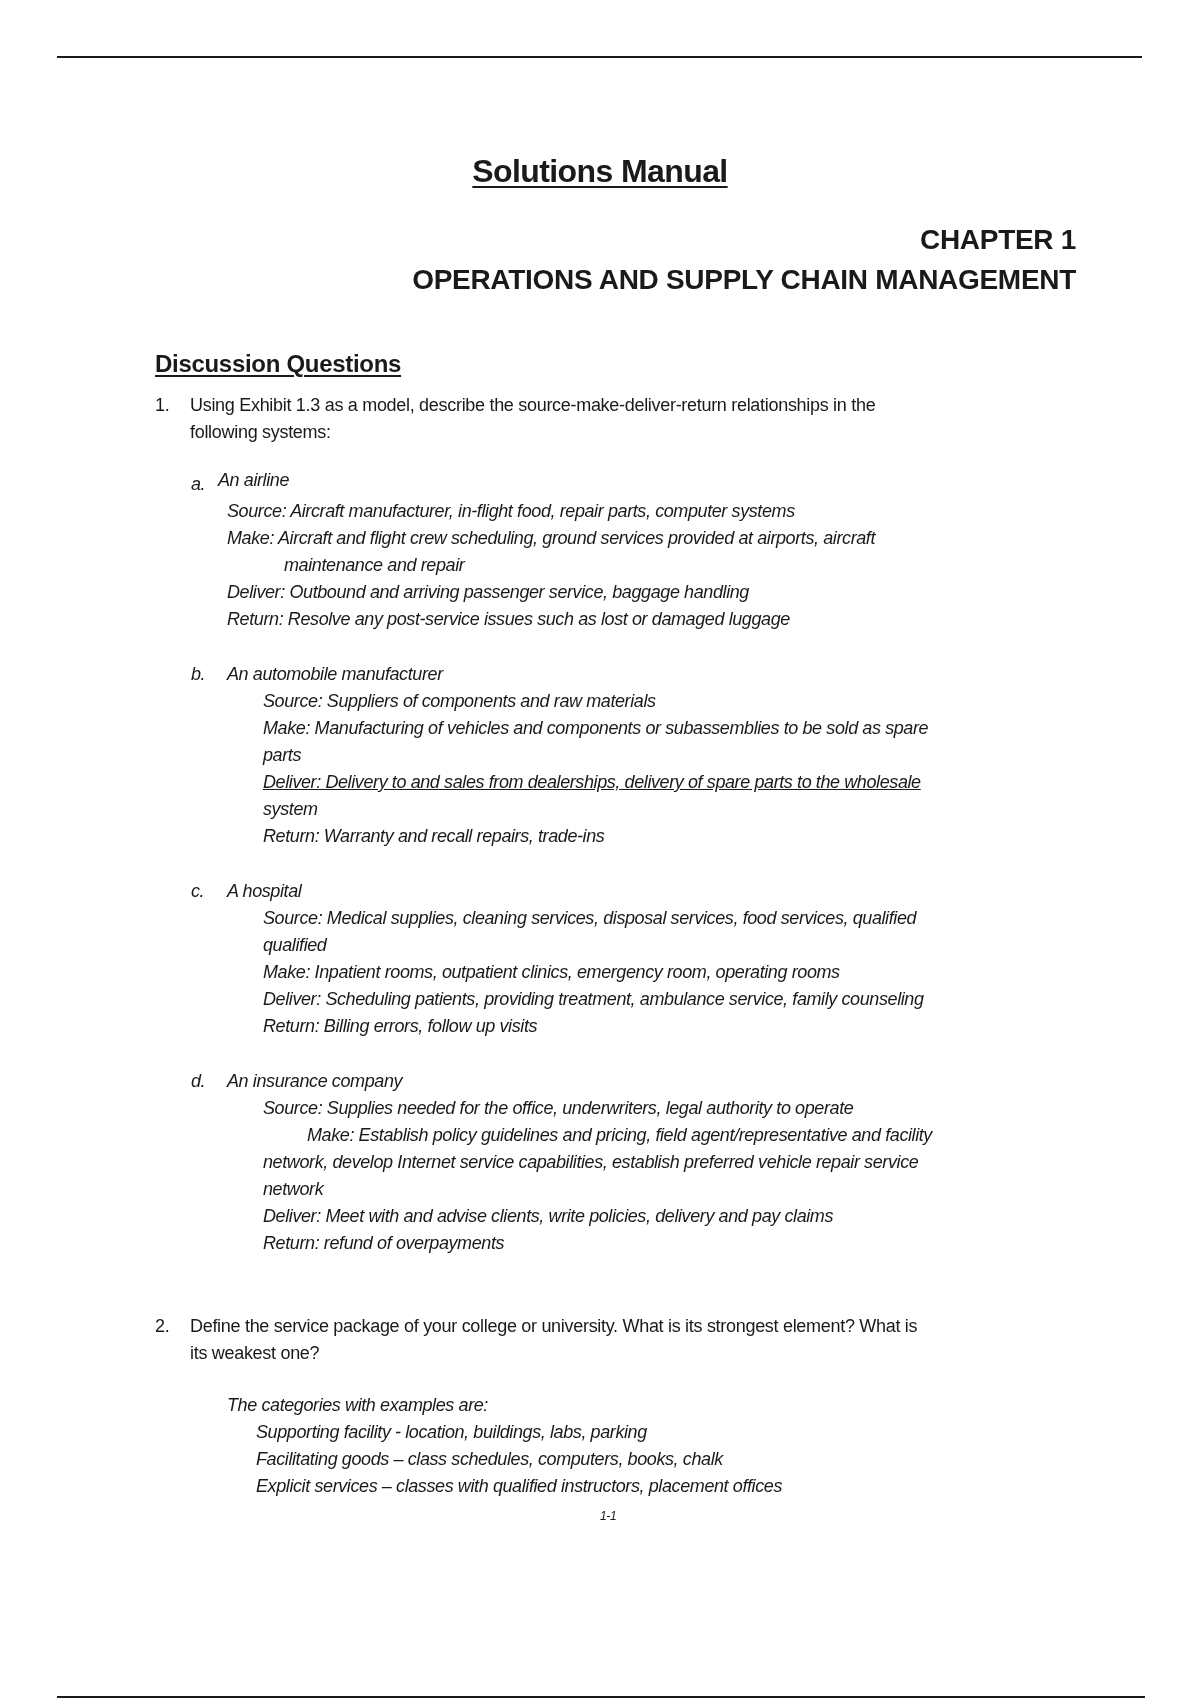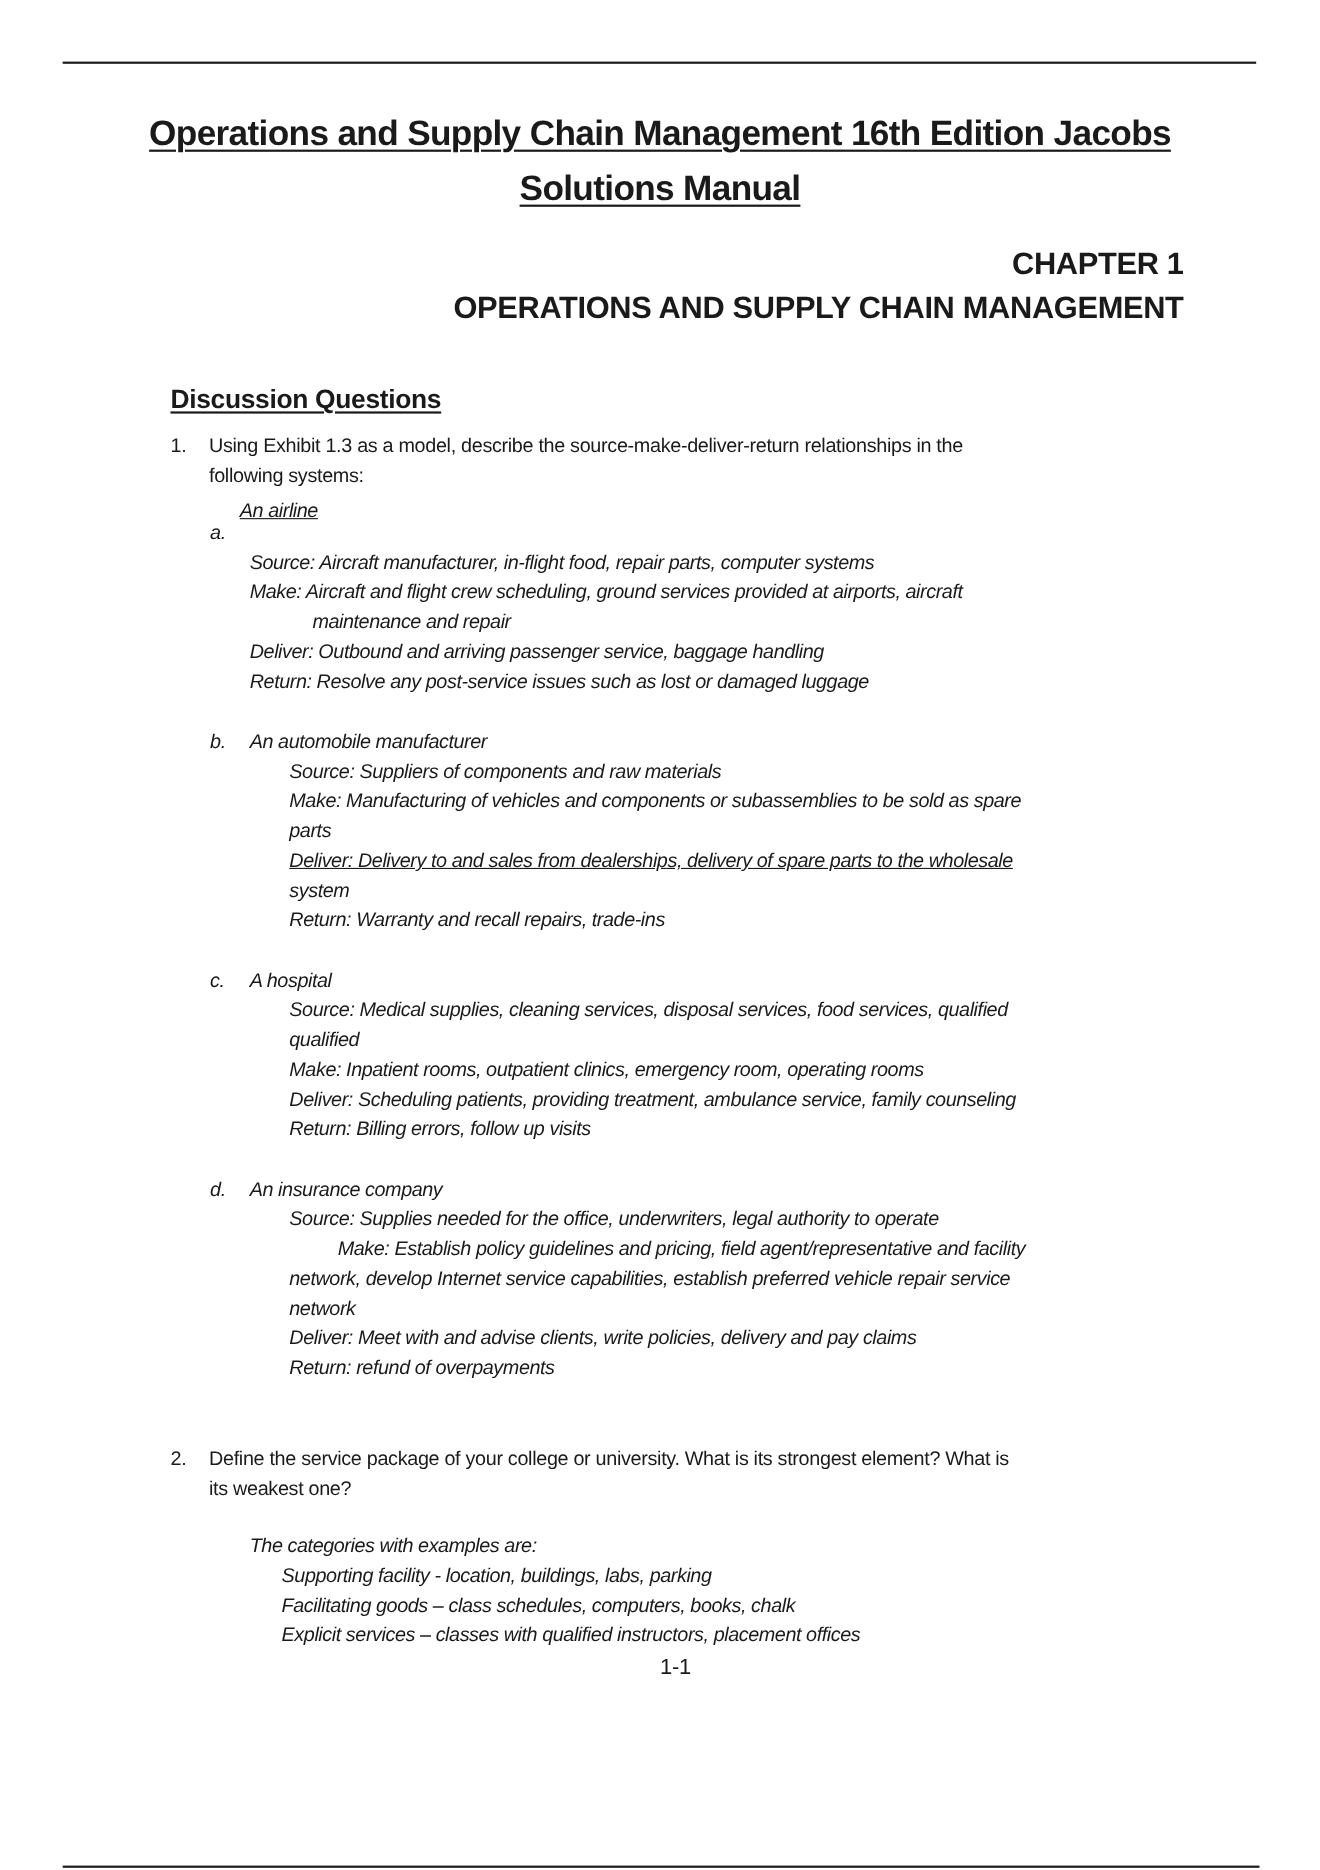--- a/index.html
+++ b/index.html
@@ -35,37 +35,37 @@
     .q-text { position: absolute; left: 190px; width: 880px; }
 
     .it { font-style: italic; font-size: 18px; letter-spacing: -0.4px; position: absolute; white-space: nowrap; }
   </style>
 </head>
 <body>
 
 <div class="rule rule-top"></div>
 
 <div class="doc-title">
-  <span>Operations and Supply Chain Management 16th Edition Jacobs</span><br>
+  <br>
   <span>Solutions Manual</span>
 </div>
 
 <div class="chapter chapter-num">CHAPTER 1</div>
 <div class="chapter chapter-name">OPERATIONS AND SUPPLY CHAIN MANAGEMENT</div>
 
 <div class="section-heading">Discussion Questions</div>
 
 <div>
   <span class="q q-num" style="top:392px;">1.</span>
   <span class="q q-text" style="top:392px;">Using Exhibit 1.3 as a model, describe the source-make-deliver-return relationships in the</span>
   <span class="q q-text" style="top:419px;">following systems:</span>
 
   <div>
     <span class="it" style="left:191px; top:474px;">a.</span>
-    <span class="it" style="left:218px; top:454px;text-decoration:underline;">An airline</span>
+    <span class="it" style="left:218px; top:470px;">An airline</span>
     <span class="it" style="left:227px; top:501px;">Source:  Aircraft manufacturer, in-flight food, repair parts, computer systems</span>
     <span class="it" style="left:227px; top:528px;">Make: Aircraft and flight crew scheduling, ground services provided at airports, aircraft</span>
     <span class="it" style="left:284px; top:555px;">maintenance and repair</span>
     <span class="it" style="left:227px; top:582px;">Deliver: Outbound and arriving passenger service, baggage handling</span>
     <span class="it" style="left:227px; top:609px;">Return: Resolve any post-service issues such as lost or damaged luggage</span>
   </div>
 
   <div>
     <span class="it" style="left:191px; top:664px;">b.</span>
     <span class="it" style="left:227px; top:664px;">An automobile manufacturer</span>
@@ -103,15 +103,15 @@
   <span class="q q-num" style="top:1313px;">2.</span>
   <span class="q q-text" style="top:1313px; width:900px;">Define the service package of your college or university.  What is its strongest element?  What is</span>
   <span class="q q-text" style="top:1340px;">its weakest one?</span>
 
   <span class="it" style="left:227px; top:1395px;">The categories with examples are:</span>
   <span class="it" style="left:256px; top:1422px;">Supporting facility - location, buildings, labs, parking</span>
   <span class="it" style="left:256px; top:1449px;">Facilitating goods – class schedules, computers, books, chalk</span>
   <span class="it" style="left:256px; top:1476px;">Explicit services – classes with qualified instructors, placement offices</span>
 </div>
 
-<div class="q" style="left:600px; top:1503px; font-size:20px;">1-1</div>
+<div class="q" style="left:600px; top:1503px; font-size:12px;font-style:italic;">1-1</div>
 
 <div class="rule rule-bottom"></div>
 
 </body></html>

